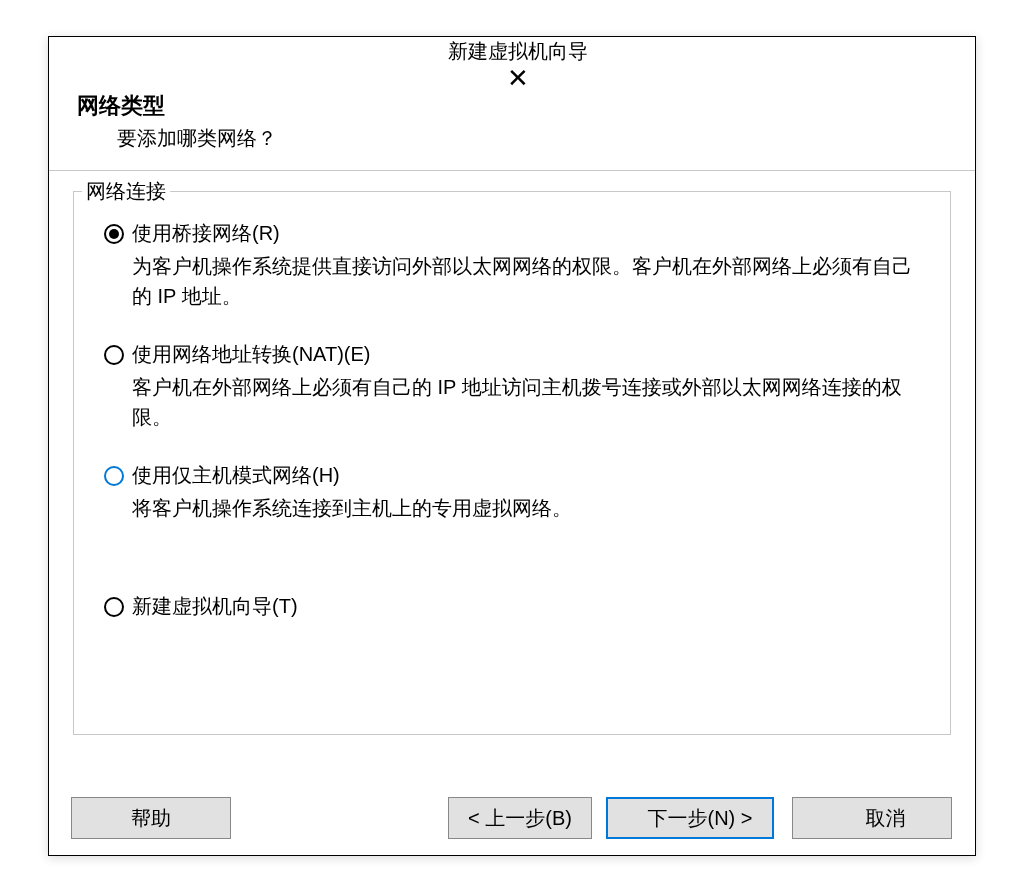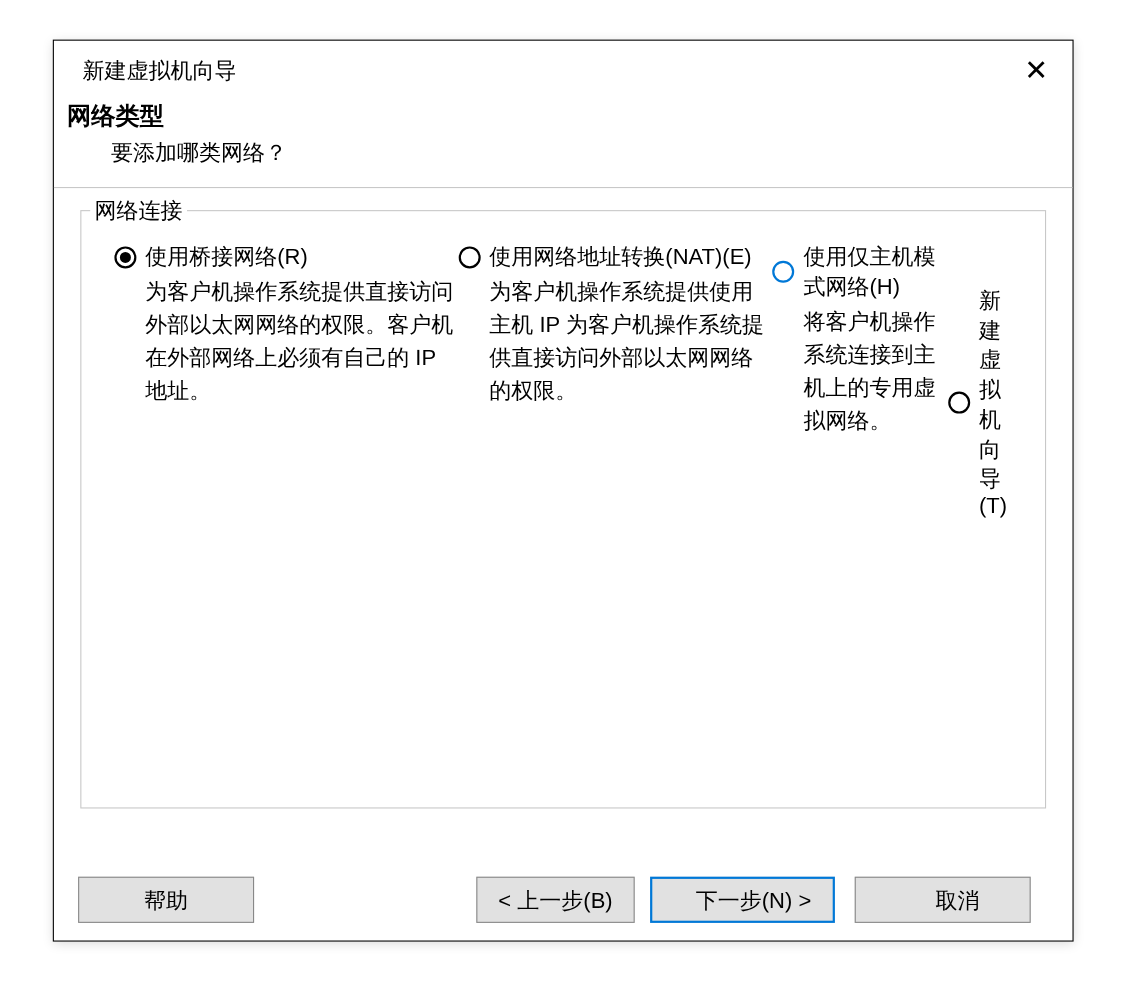--- a/index.html
+++ b/index.html
@@ -17,36 +17,37 @@
     top: 36px;
     width: 928px;
     height: 820px;
     border: 1px solid #000;
     background: #fff;
     box-shadow: 0 2px 10px rgba(0,0,0,0.15);
   }
   .titlebar {
     display: flex;
     align-items: center;
-    justify-content: space-between;
+    justify-content: center;
     padding: 8px 14px 0 26px;
     height: 46px;
+    flex-direction: column;
   }
   .titlebar-title {
     font-size: 20px;
   }
   .close-btn {
     font-size: 26px;
     font-weight: 300;
     cursor: pointer;
     padding: 0 8px;
     line-height: 1;
   }
   .header-section {
-    padding: 8px 24px 18px 12px;
+    padding: 8px 24px 18px 28px;
   }
   .header-title {
     font-size: 22px;
     font-weight: bold;
     margin-bottom: 4px;
   }
   .header-subtitle {
     font-size: 20px;
     padding-left: 40px;
   }
@@ -67,20 +68,21 @@
   .legend {
     position: absolute;
     top: -14px;
     left: 8px;
     background: #fff;
     padding: 0 4px;
     font-size: 20px;
   }
   .radio-group {
     display: flex;
+    flex-direction: column;
     gap: 0;
   }
   .radio-item {
     margin-bottom: 30px;
   }
   .radio-line {
     display: flex;
     align-items: center;
     gap: 8px;
   }
@@ -115,21 +117,21 @@
     margin-top: 4px;
   }
   .last-item {
     margin-top: 40px;
     margin-bottom: 0;
   }
   .button-bar {
     position: absolute;
     bottom: 16px;
     left: 0;
-    right: 16px;
+    right: 1px;
     display: flex;
     padding: 0 22px;
     gap: 14px;
   }
   .btn {
     height: 42px;
     border: 1px solid #888;
     background: #e1e1e1;
     font-size: 20px;
     font-family: inherit;
@@ -177,21 +179,21 @@
             <span class="radio-label">使用桥接网络(R)</span>
           </div>
           <div class="radio-desc">为客户机操作系统提供直接访问外部以太网网络的权限。客户机在外部网络上必须有自己的 IP 地址。</div>
         </div>
 
         <div class="radio-item">
           <div class="radio-line">
             <span class="radio"></span>
             <span class="radio-label">使用网络地址转换(NAT)(E)</span>
           </div>
-          <div class="radio-desc">为客户机操作系统提供使用主机 IP 为客户机操作系统提供直接访问外部以太网网络的权限。</div>
+          <div class="radio-desc">客户机在外部网络上必须有自己的 IP 地址访问主机拨号连接或外部以太网网络连接的权限。</div>
         </div>
 
         <div class="radio-item">
           <div class="radio-line">
             <span class="radio highlight"></span>
             <span class="radio-label">使用仅主机模式网络(H)</span>
           </div>
           <div class="radio-desc">将客户机操作系统连接到主机上的专用虚拟网络。</div>
         </div>
 

